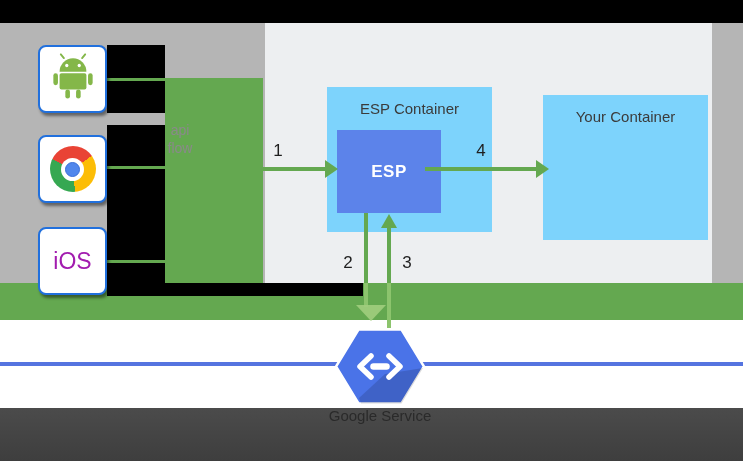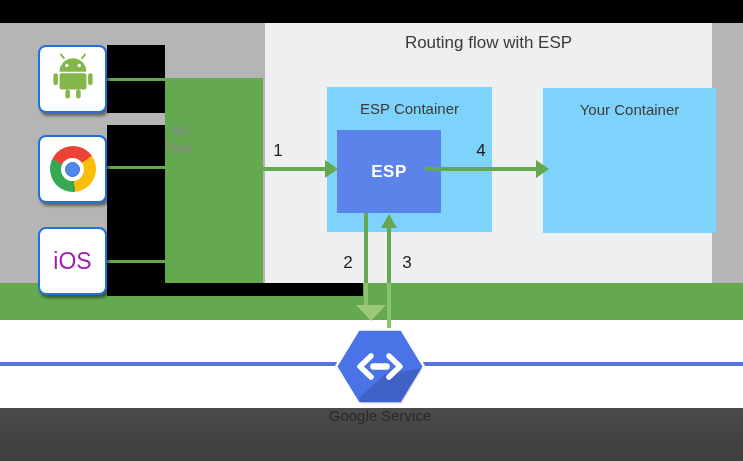--- a/index.html
+++ b/index.html
@@ -35,21 +35,21 @@
     margin:-11.5px 0 0 -11.5px;border-radius:50%;background:#fff;}
   .chrome-icon::after{content:"";position:absolute;left:50%;top:50%;width:15px;height:15px;
     margin:-7.5px 0 0 -7.5px;border-radius:50%;background:#5187ec;border:1px solid #3a6fd8;box-sizing:border-box;}
   
   .api-calls{left:107px;top:121px;width:60px;text-align:center;color:#8a8a8a;
     font-size:14px;line-height:18px;margin-left:43px;}
   
   .panel-title{left:265px;top:33px;width:447px;text-align:center;font-size:17px;color:#3a3a3a;}
   .container-box{background:#7dd3fc;margin-left:32px;}
   .container-box.esp{left:295px;top:87px;width:165px;height:145px;}
-  .container-box.your{left:511px;top:88px;width:165px;height:145px;padding-left:8px;}
+  .container-box.your{left:511px;top:95px;width:165px;height:145px;}
   .container-title{width:100%;text-align:center;top:13px;left:0;font-size:15px;color:#3b3b3b;}
   .blue-box{width:104px;height:83px;background:#5c83ea;color:#fff;font-weight:bold;
     display:flex;align-items:center;justify-content:center;text-align:center;}
   .blue-box.esp{left:337px;top:130px;font-size:17px;letter-spacing:.5px;}
   .blue-box.your{left:549px;top:130px;font-size:15px;line-height:19px;}
   
   .stem-h{height:4px;background:#64a850;}
   .stem-v{width:4px;background:#64a850;}
   .stem-v.light{background:#8cc46d;}
   .head-right{width:0;height:0;border-left:13px solid #64a850;
@@ -108,21 +108,20 @@
   </div>
   <div class="abs client-box ios">
     <span class="ios-label">iOS</span>
   </div>
 
   <div class="abs api-calls">
     <div>api</div>
     <div>flow</div>
   </div>
 
-  <div class="abs panel-title">Routing flow with ESP</div>
 
   <div class="abs container-box esp">
     <div class="abs container-title">ESP Container</div>
   </div>
   <div class="abs blue-box esp">ESP</div>
 
   <div class="abs container-box your">
     <div class="abs container-title">Your Container</div>
   </div>
 

